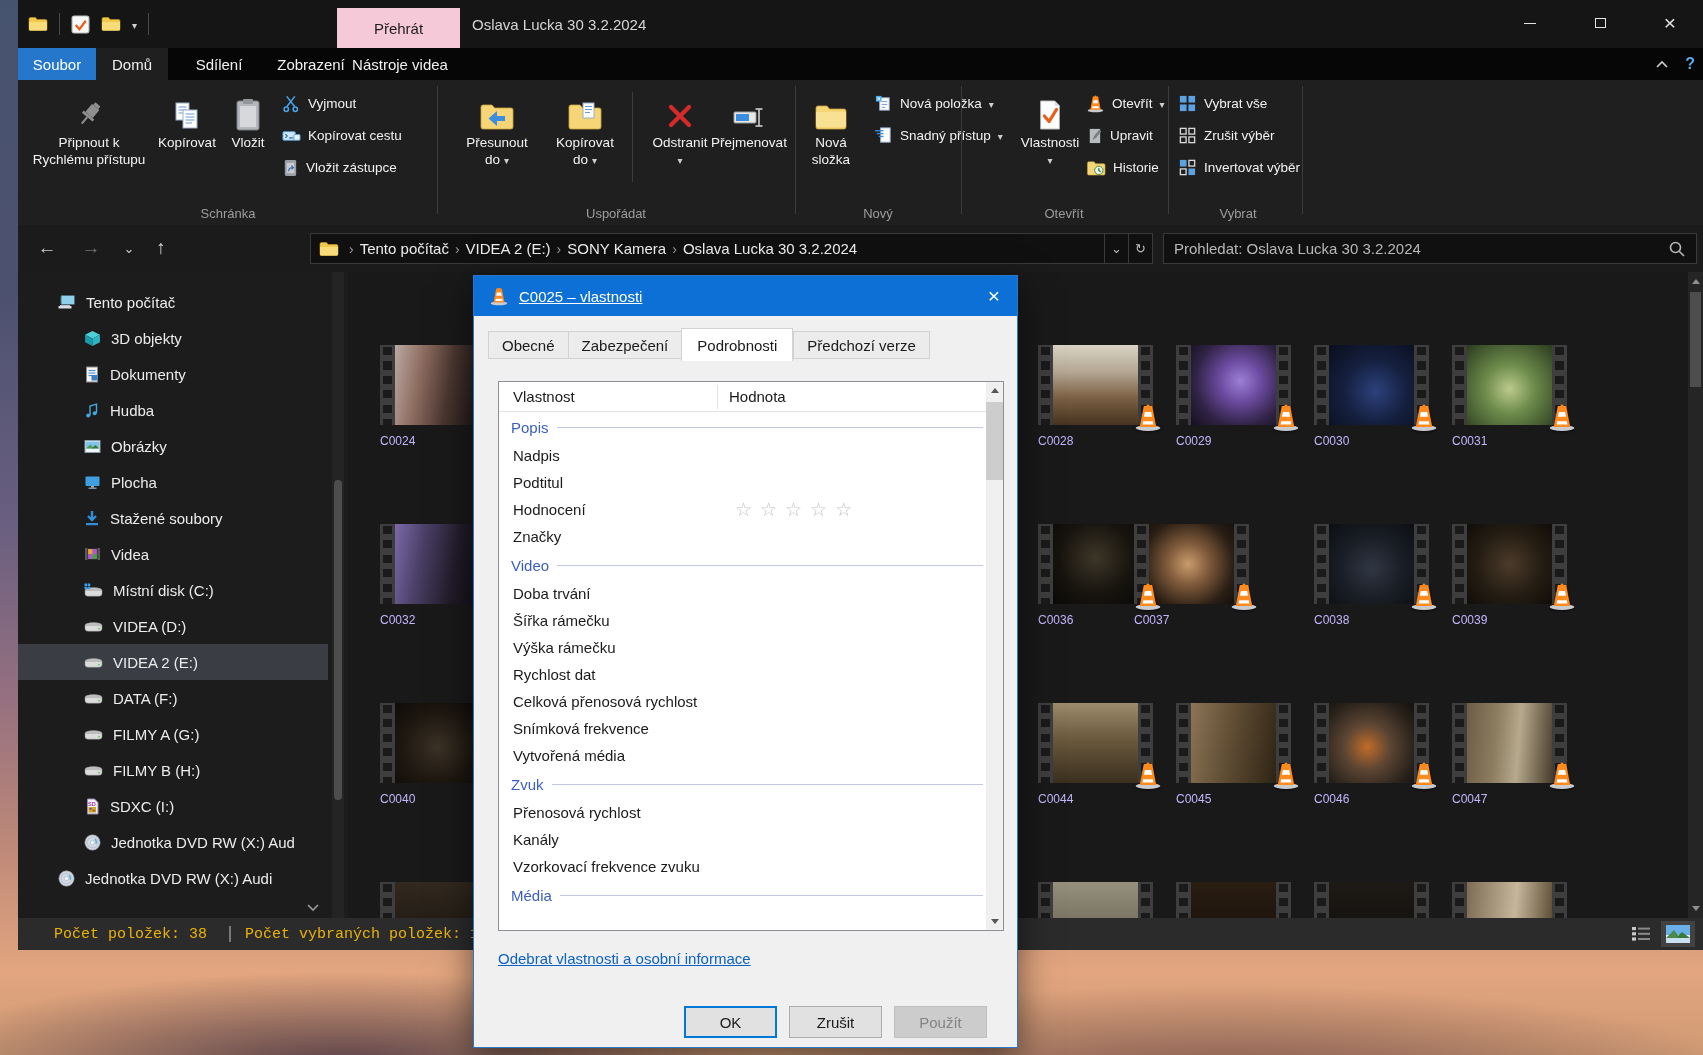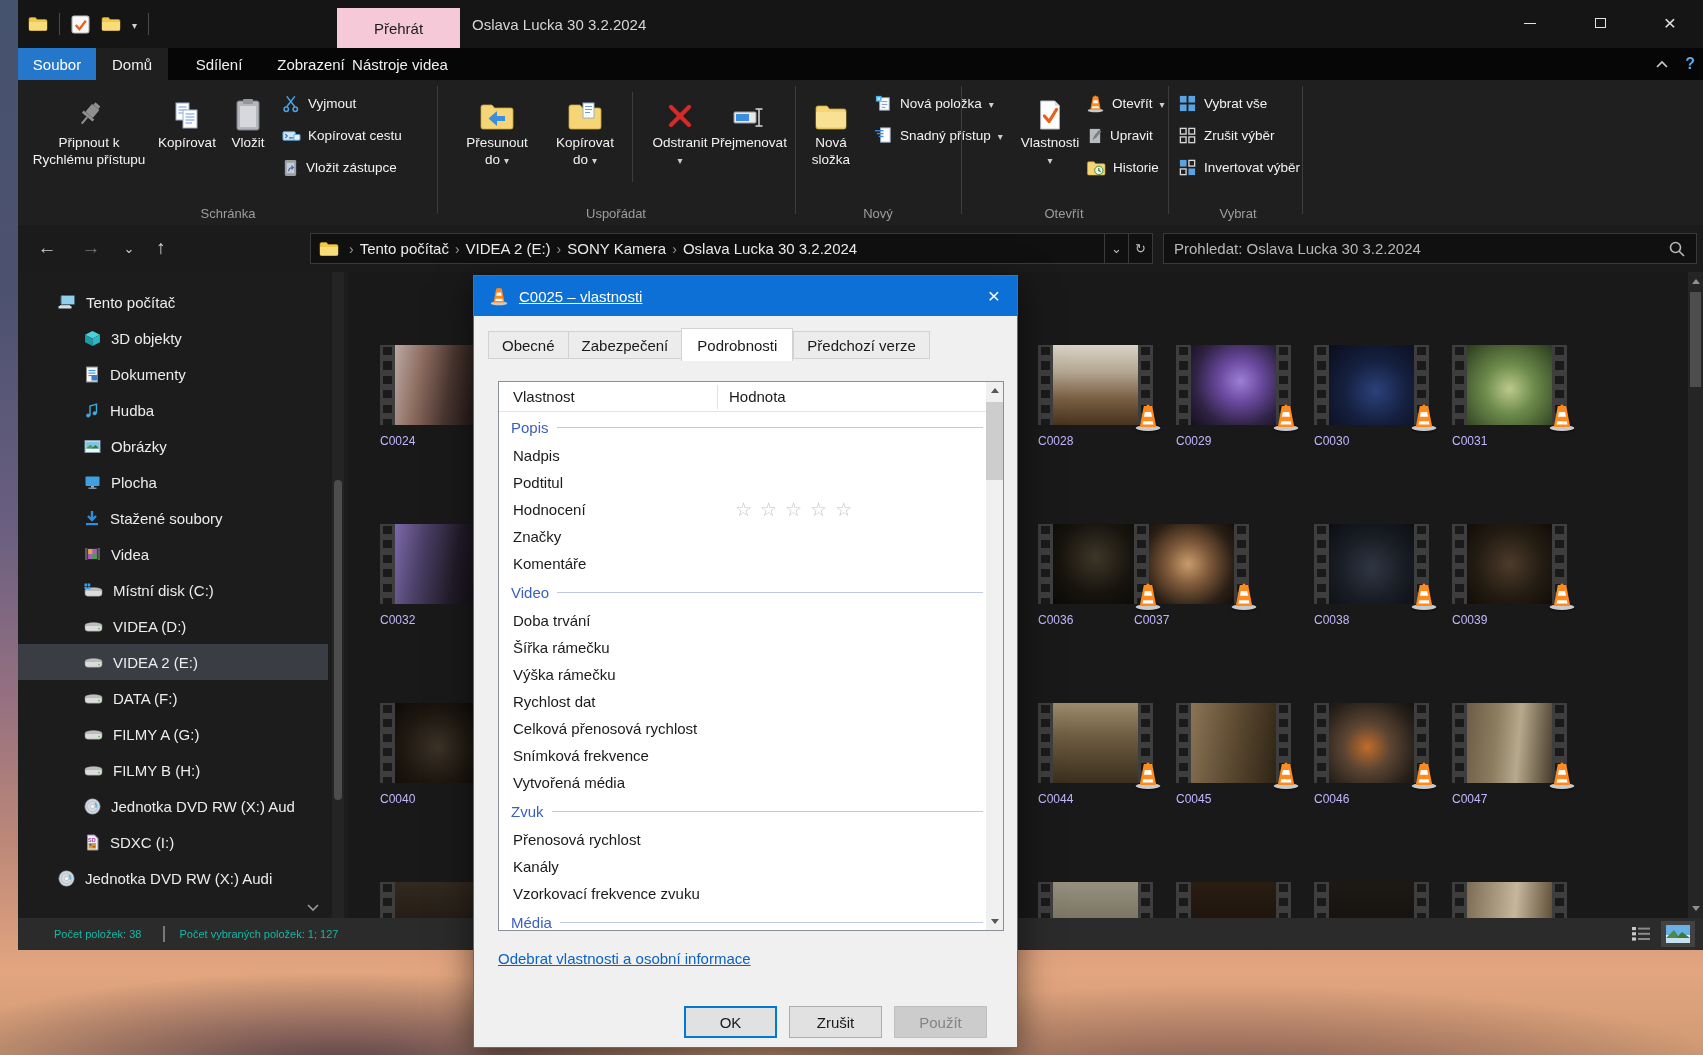--- a/index.html
+++ b/index.html
@@ -109,21 +109,21 @@
 
   
   .v-scroll { position:absolute; left:1670px; top:272px; width:15px; bottom:32px; background:#252525; }
   .v-thumb { position:absolute; left:2px; top:20px; width:11px; height:95px; background:#4d4d4d; }
   .tri { width:0; height:0; position:absolute; left:3.5px; }
   .tri-up { top:7px; border-left:4px solid transparent; border-right:4px solid transparent; border-bottom:5px solid #8f8f8f; }
   .tri-down { bottom:7px; border-left:4px solid transparent; border-right:4px solid transparent; border-top:5px solid #8f8f8f; }
 
   
   .statusbar { position:absolute; left:0; right:0; bottom:0; height:32px; background:#2b2b2b; display:flex; align-items:center;
-    font-size:11px; color:#14b8a6; }
+    font-size:15px; color:#eab308;font-family:Liberation Mono, monospace; }
   .st-count { margin-left:36px; }
   .st-div { width:2px; height:16px; background:#787878; margin:0 14px 0 22px; }
   .st-icons { position:absolute; right:8px; top:3px; display:flex; gap:6px; align-items:center; }
   .st-btn { width:28px; height:26px; display:flex; align-items:center; justify-content:center; }
   .st-btn.on { background:#424242; width:34px; }
 
   
   .dialog { position:absolute; left:473px; top:275px; width:545px; height:773px; background:#f0f0f0; z-index:60;
     border:1px solid #2a77c8; box-shadow:0 10px 34px rgba(0,0,0,.55); font-size:15px; color:#1a1a1a; }
   .d-tbar { position:absolute; left:0; top:0; right:0; height:40px; background:#0c70d6; display:flex; align-items:center; }
@@ -696,40 +696,40 @@
             <svg width="19" height="13" viewBox="0 0 19 13">
               <ellipse cx="9.5" cy="5.2" rx="8.5" ry="2.6" fill="#c6c6c6" stroke="#8a8a8a" stroke-width="0.5"></ellipse>
               <path d="M1 5.2 h17 v3.4 q0 2.6 -3 2.6 h-11 q-3 0 -3 -2.6 z" fill="#dcdcdc" stroke="#8a8a8a" stroke-width="0.5"></path>
               <circle cx="15" cy="8.6" r="0.9" fill="#58c058"></circle>
             </svg>
           </span>
           <span class="si-label">FILMY B (H:)</span>
         </div>
         <div class="side-item lvl2">
           <span class="ic si">
-            <svg width="17" height="17" viewBox="0 0 16 16">
-              <circle cx="8" cy="8" r="7.2" fill="#d8dce2" stroke="#8a9098" stroke-width="0.6"></circle>
-              <circle cx="8" cy="8" r="5" fill="none" stroke="#bcc9d8" stroke-width="1.4"></circle>
-              <circle cx="8" cy="8" r="2" fill="#f5f7fa" stroke="#9aa4ae" stroke-width="0.5"></circle>
-              <path d="M10.2 4.6 q2.2 1.8 1 4.6" stroke="#4ab0e8" fill="none" stroke-width="1.2"></path>
-            </svg>
-          </span>
-          <span class="si-label">Jednotka DVD RW (X:) Aud</span>
-        </div>
-        <div class="side-item lvl2">
-          <span class="ic si">
             <svg width="16" height="17" viewBox="0 0 16 17">
               <path d="M3.5 1 h7 l3.5 3.5 v11.5 h-10.5 z" fill="#f0eef2" stroke="#9a8aa8"></path>
               <text x="4" y="7.5" font-size="5.5" fill="#a03ab0" font-weight="bold" font-family="sans-serif">SD</text>
               <rect x="4.5" y="9" width="7.5" height="5.5" fill="#c8a830"></rect>
               <rect x="5.5" y="10" width="2" height="1.6" fill="#7a3a96"></rect>
               <rect x="8.5" y="11.8" width="2.6" height="1.6" fill="#c84a2a"></rect>
             </svg>
           </span>
           <span class="si-label">SDXC (I:)</span>
+        </div>
+        <div class="side-item lvl2">
+          <span class="ic si">
+            <svg width="17" height="17" viewBox="0 0 16 16">
+              <circle cx="8" cy="8" r="7.2" fill="#d8dce2" stroke="#8a9098" stroke-width="0.6"></circle>
+              <circle cx="8" cy="8" r="5" fill="none" stroke="#bcc9d8" stroke-width="1.4"></circle>
+              <circle cx="8" cy="8" r="2" fill="#f5f7fa" stroke="#9aa4ae" stroke-width="0.5"></circle>
+              <path d="M10.2 4.6 q2.2 1.8 1 4.6" stroke="#4ab0e8" fill="none" stroke-width="1.2"></path>
+            </svg>
+          </span>
+          <span class="si-label">Jednotka DVD RW (X:) Aud</span>
         </div>
         <div class="side-item lvl1">
           <span class="ic si">
             <svg width="17" height="17" viewBox="0 0 16 16">
               <circle cx="8" cy="8" r="7.2" fill="#d8dce2" stroke="#8a9098" stroke-width="0.6"></circle>
               <circle cx="8" cy="8" r="5" fill="none" stroke="#bcc9d8" stroke-width="1.4"></circle>
               <circle cx="8" cy="8" r="2" fill="#f5f7fa" stroke="#9aa4ae" stroke-width="0.5"></circle>
               <path d="M10.2 4.6 q2.2 1.8 1 4.6" stroke="#4ab0e8" fill="none" stroke-width="1.2"></path>
             </svg>
           </span>
@@ -1113,23 +1113,20 @@
           <div class="d-row">
             <span class="d-rlabel">Podtitul</span>
           </div>
           <div class="d-row">
             <span class="d-rlabel">Hodnocení</span>
             <span class="d-stars">☆☆☆☆☆</span>
           </div>
           <div class="d-row">
             <span class="d-rlabel">Značky</span>
           </div>
-          <div class="d-row">
-            <span class="d-rlabel">Komentáře</span>
-          </div>
           <div class="d-sect">
             <span class="d-sect-name">Video</span>
             <span class="d-sect-line"></span>
           </div>
           <div class="d-row">
             <span class="d-rlabel">Doba trvání</span>
           </div>
           <div class="d-row">
             <span class="d-rlabel">Šířka rámečku</span>
           </div>

